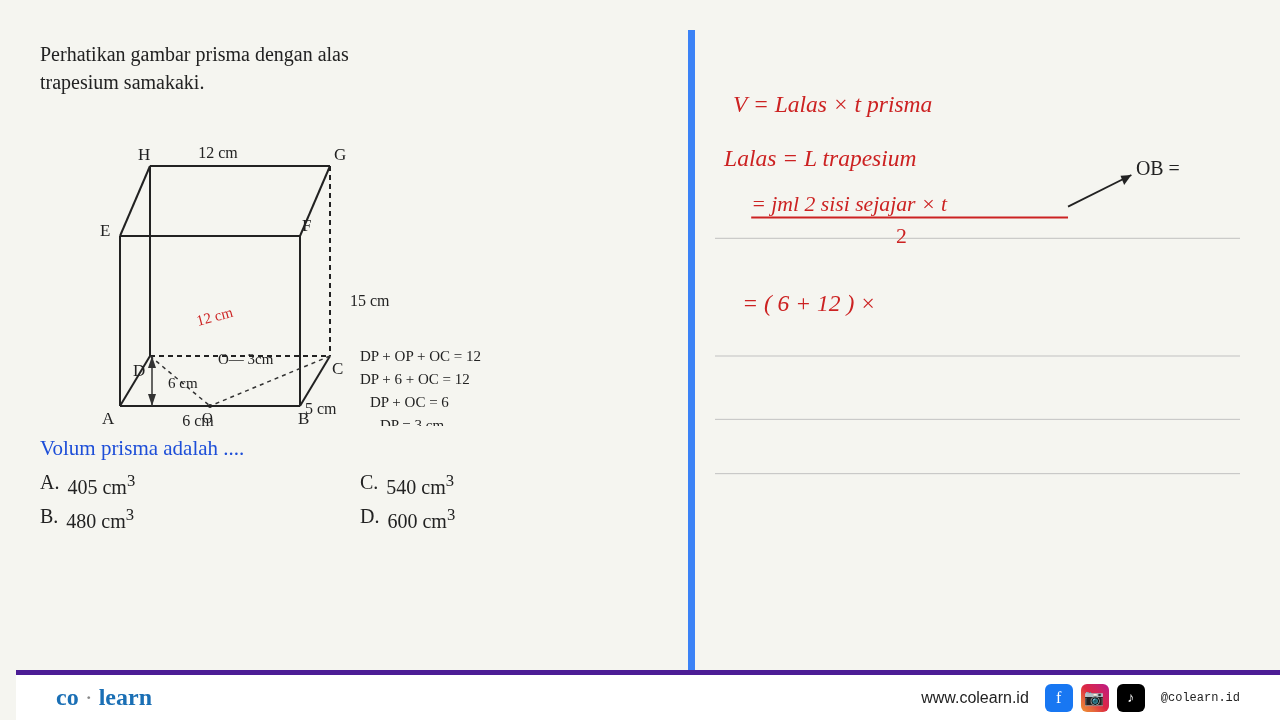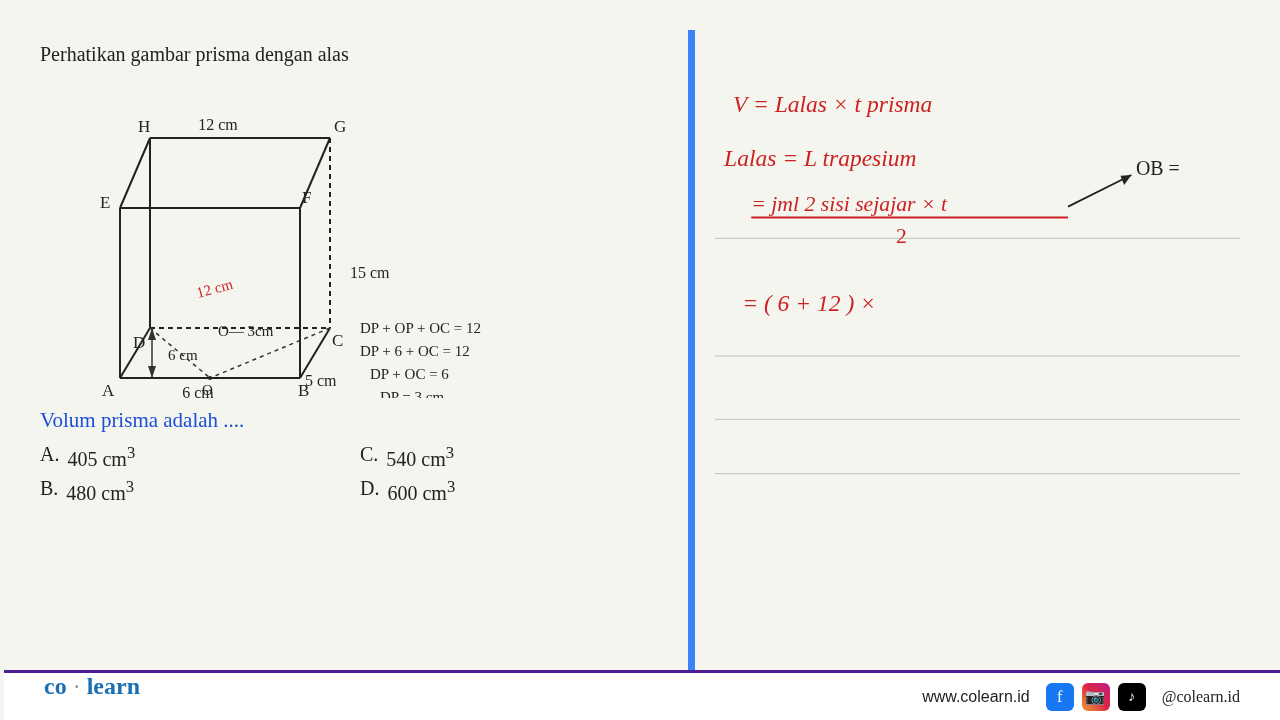--- a/index.html
+++ b/index.html
@@ -72,28 +72,29 @@
       padding-top: 10px;
       border-left: 7px solid #3b82f6;
       margin-left: 28px;
       position: relative;
     }
 
     
     .footer {
       position: absolute;
       bottom: 0;
-      left: 4px;
+      left: 16px;
       right: 0;
       height: 50px;
       background: white;
       display: flex;
+      align-items: center;
       justify-content: space-between;
       padding: 0 40px;
-      border-top: 3px solid #4c1d95;
+      border-top: 5px solid #4c1d95;
     }
 
     .footer-logo {
       font-size: 24px;
       font-weight: bold;
     }
 
     .footer-logo .co {
       color: #1a6fb5;
     }
@@ -136,42 +137,43 @@
       font-size: 16px;
       color: white;
     }
 
     .fb-icon { background: #1877f2; }
     .ig-icon { background: linear-gradient(45deg, #f09433, #e6683c, #dc2743, #cc2366, #bc1888); }
     .tiktok-icon { background: #000; font-size: 14px; }
 
     .footer-handle {
       color: #222;
-      font-size: 16px;
-      font-family: Liberation Serif, serif;
+      font-size: 12px;
+      font-family: Liberation Mono, monospace;
     }
 
     
     svg text {
       font-family: 'Times New Roman', serif;
     }
 
     
     .formula-svg {
       width: 100%;
     }
   </style>
 </head>
 <body>
 
 <div class="main-container">
 
   <div class="left-panel">
     <div class="problem-text">
       <div>Perhatikan gambar prisma dengan alas</div>
+      <div>trapesium samakaki.</div>
     </div>
 
     <div class="diagram-container">
       <svg width="460" height="310" viewBox="0 0 460 310">
 
         <line x1="100" y1="50" x2="280" y2="50" stroke="#222" stroke-width="2"></line>
 
         <line x1="70" y1="120" x2="250" y2="120" stroke="#222" stroke-width="2"></line>
 
         <line x1="100" y1="50" x2="70" y2="120" stroke="#222" stroke-width="2"></line>

